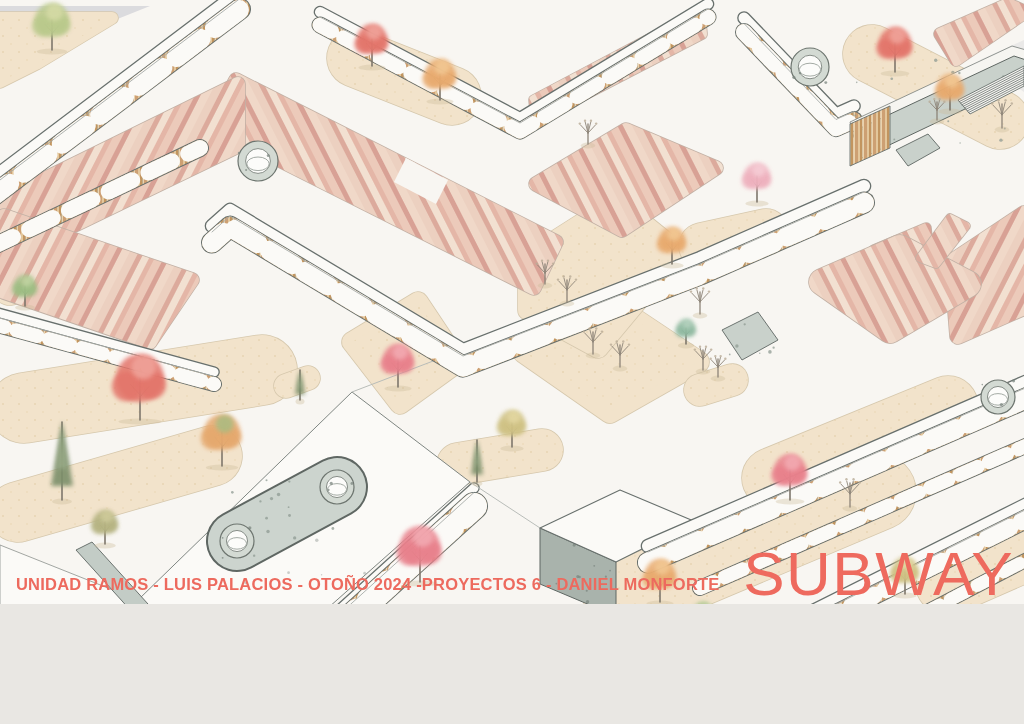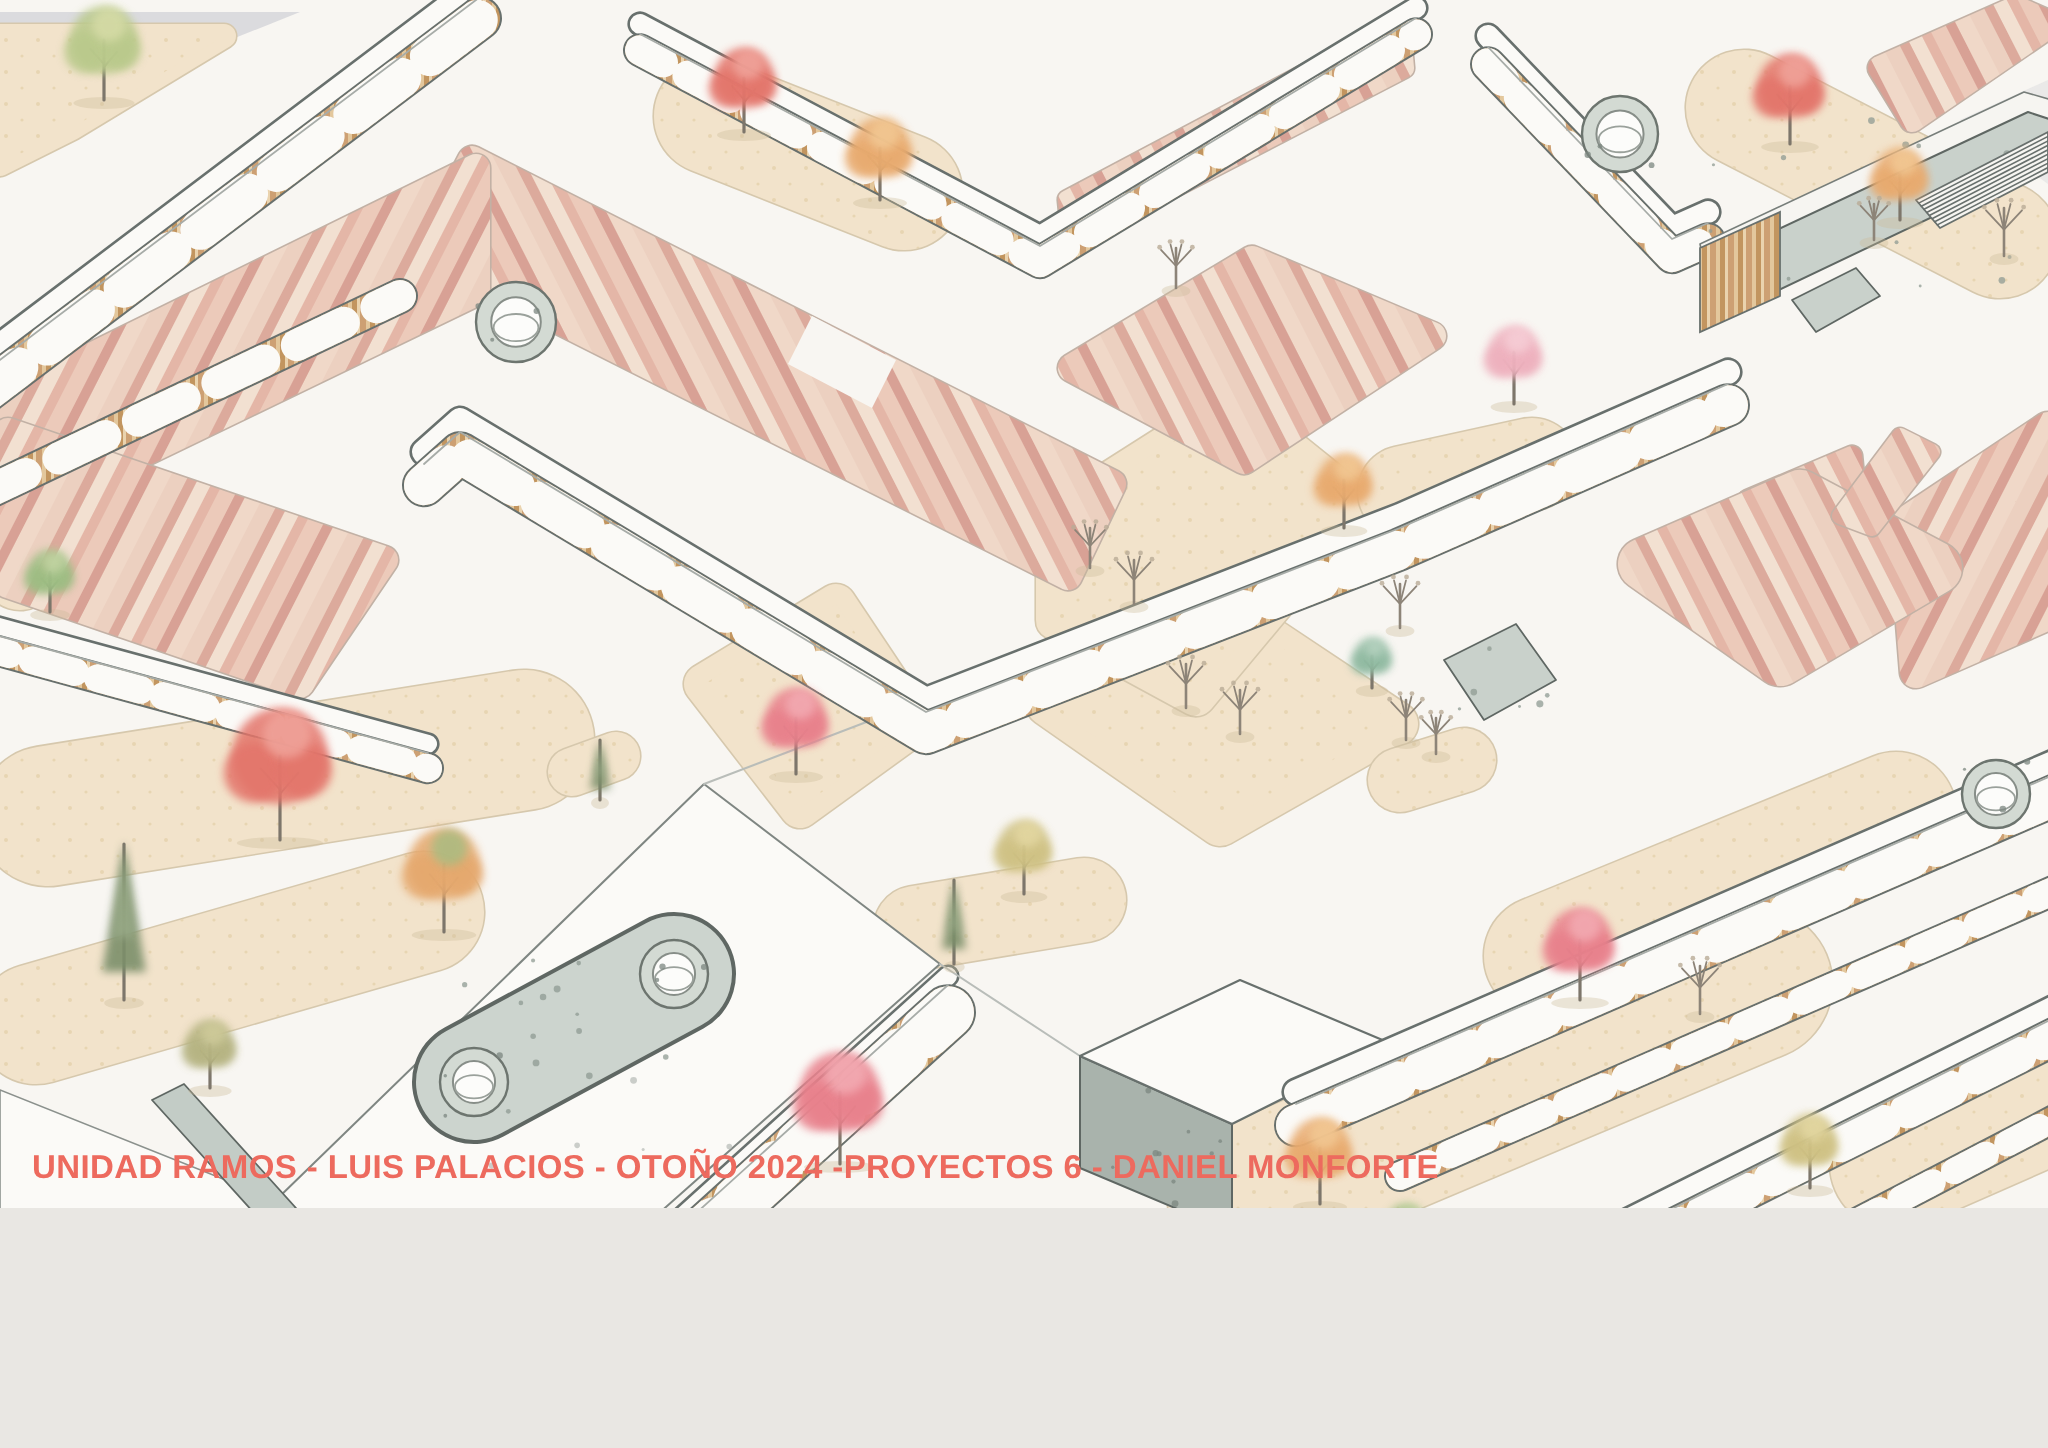--- a/index.html
+++ b/index.html
@@ -802,20 +802,21 @@
         <circle cx="929.638301391748" cy="101.65776021616274" r="1.2" fill="#b9ab96" opacity="0.8"></circle>
         <path d="M937,110.1 L934.5507008033802,100.50776702506461" fill="none" stroke="#8d8478" stroke-width="0.9" stroke-linejoin="round" stroke-linecap="round"></path>
         <circle cx="934.3280372400511" cy="99.09574584552504" r="1.2" fill="#b9ab96" opacity="0.8"></circle>
         <path d="M937,110.1 L939.4492991966198,100.50776702506461" fill="none" stroke="#8d8478" stroke-width="0.9" stroke-linejoin="round" stroke-linecap="round"></path>
         <circle cx="939.6719627599489" cy="99.09574584552504" r="1.2" fill="#b9ab96" opacity="0.8"></circle>
         <path d="M937,110.1 L943.748223724231,102.85628019814916" fill="none" stroke="#8d8478" stroke-width="0.9" stroke-linejoin="round" stroke-linecap="round"></path>
         <circle cx="944.361698608252" cy="101.65776021616274" r="1.2" fill="#b9ab96" opacity="0.8"></circle>
       </g>
     </svg>
   <div class="credits">UNIDAD RAMOS - LUIS PALACIOS - OTOÑO 2024 -PROYECTOS 6 - DANIEL MONFORTE</div>
+  <div class="project-title">SUBWAY</div>
   <svg id="overlay" width="1024" height="724" viewBox="0 0 1024 724">
       <g>
         <ellipse cx="903" cy="706.5" rx="11.700000000000001" ry="3" fill="#cbb999" opacity="0.35"></ellipse>
         <path d="M903,705 L903,679" fill="none" stroke="#7d766b" stroke-width="1.6" stroke-linejoin="round" stroke-linecap="round"></path>
         <path d="M903,689.4 L897.8,682.9" fill="none" stroke="#7d766b" stroke-width="1" stroke-linejoin="round" stroke-linecap="round"></path>
         <path d="M903,690.7 L907.94,684.2" fill="none" stroke="#7d766b" stroke-width="1" stroke-linejoin="round" stroke-linecap="round"></path>
         <circle cx="903" cy="679" r="13" fill="#c96a7c" filter="url(#blurT)" opacity="0.85"></circle>
         <circle cx="895.85" cy="683.55" r="8.06" fill="#c96a7c" filter="url(#blurT)" opacity="0.85"></circle>
         <circle cx="909.5" cy="682.9" r="7.539999999999999" fill="#c96a7c" filter="url(#blurT)" opacity="0.85"></circle>
         <circle cx="904.95" cy="673.15" r="6.5" fill="#e09aa8" filter="url(#blurT)" opacity="0.85"></circle>

